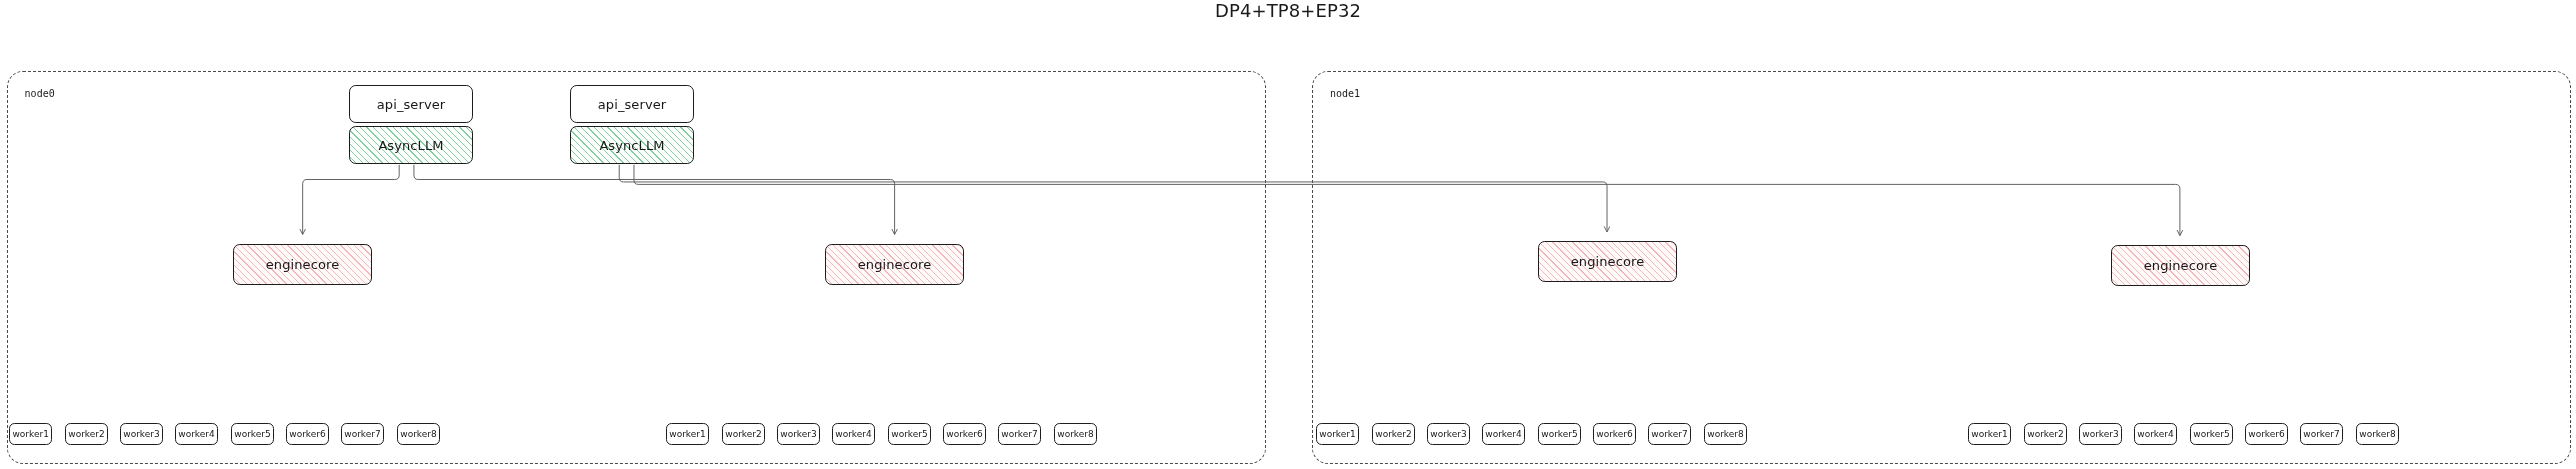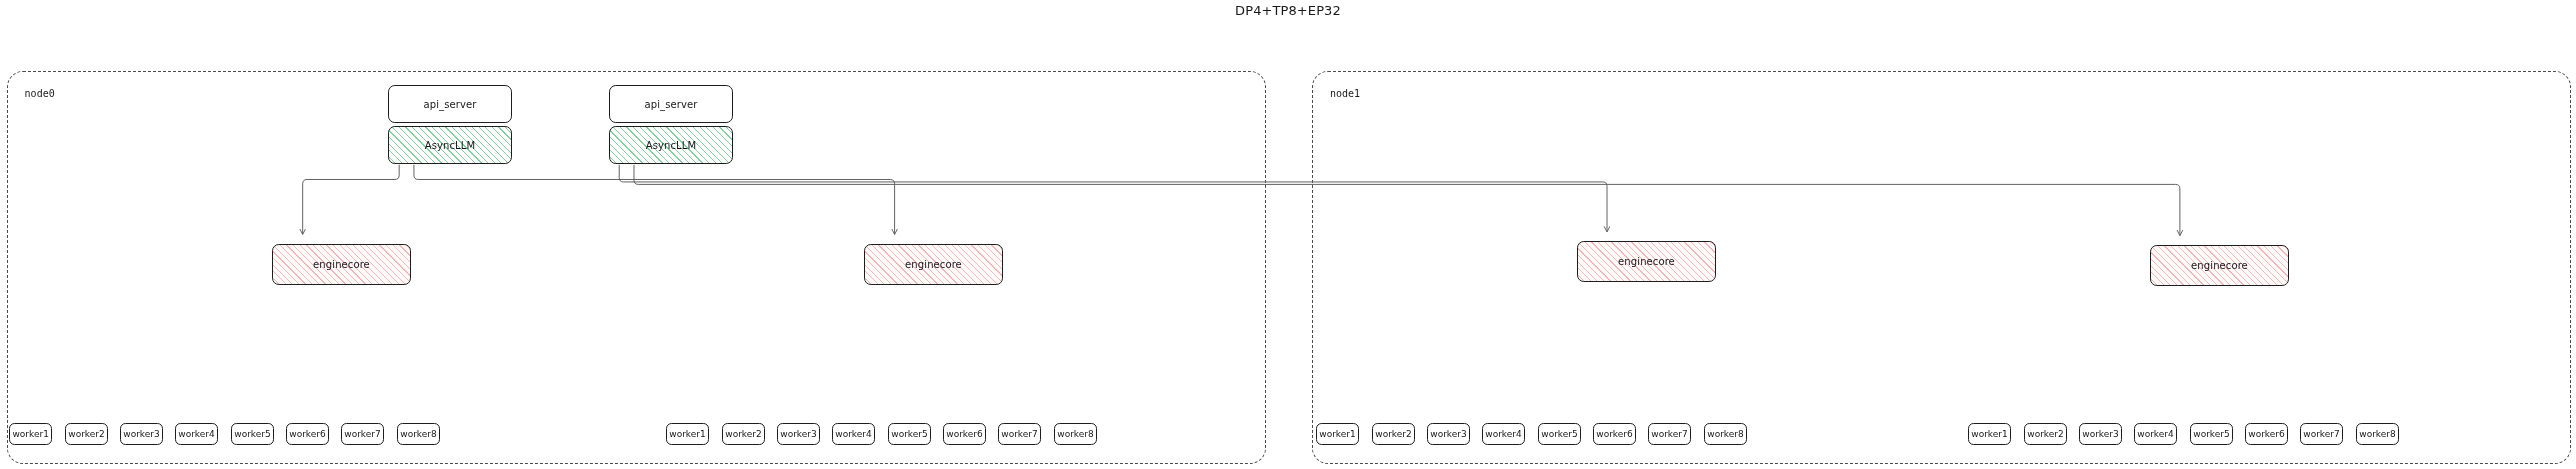--- a/index.html
+++ b/index.html
@@ -1,38 +1,38 @@
 <!DOCTYPE html>
 <html style="font-size:9.8px"><head>
 <meta charset="utf-8">
 <style>
   html,body{margin:0;padding:0;background:#ffffff;}
   body{width:2576px;height:469px;position:relative;overflow:hidden;
        font-family:"DejaVu Sans",sans-serif;}
 
   #title{
     position:absolute; left:0; top:0; width:2576px; text-align:center;
-    font-size:13px; color:#1a1a1a; line-height:22px; letter-spacing:0.1px;
+    font-size:18px; color:#1a1a1a; line-height:22px; letter-spacing:0.1px;
   }
 
   .node-box{
     position:absolute; border:1.4px dashed #4a4a4a; border-radius:16px;
     background:transparent;
   }
   .node-label{
     position:absolute; font-size:10px; color:#1a1a1a;
     font-family:"DejaVu Sans Mono",monospace; white-space:nowrap;
   }
 
   .nodebox-rect{
     position:absolute; box-sizing:border-box;
     border:1.5px solid #1d1d1d; border-radius:6.8px;
     display:flex; align-items:center; justify-content:center;
-    font-size:10px; color:#17171a; background:#ffffff;
-    white-space:nowrap; letter-spacing:0.1px;margin-left:39px;
+    font-size:13px; color:#17171a; background:#ffffff;
+    white-space:nowrap; letter-spacing:0.1px;
   }
 
   .api-server{ background:#ffffff; }
 
   .asyncllm{
     background-color:#ffffff;
     background-image:repeating-linear-gradient(45deg,
         rgba(110,200,140,0) 0px, rgba(110,200,140,0) 3.8px,
         #7fd29c 3.8px, #7fd29c 4.7px);
   }

